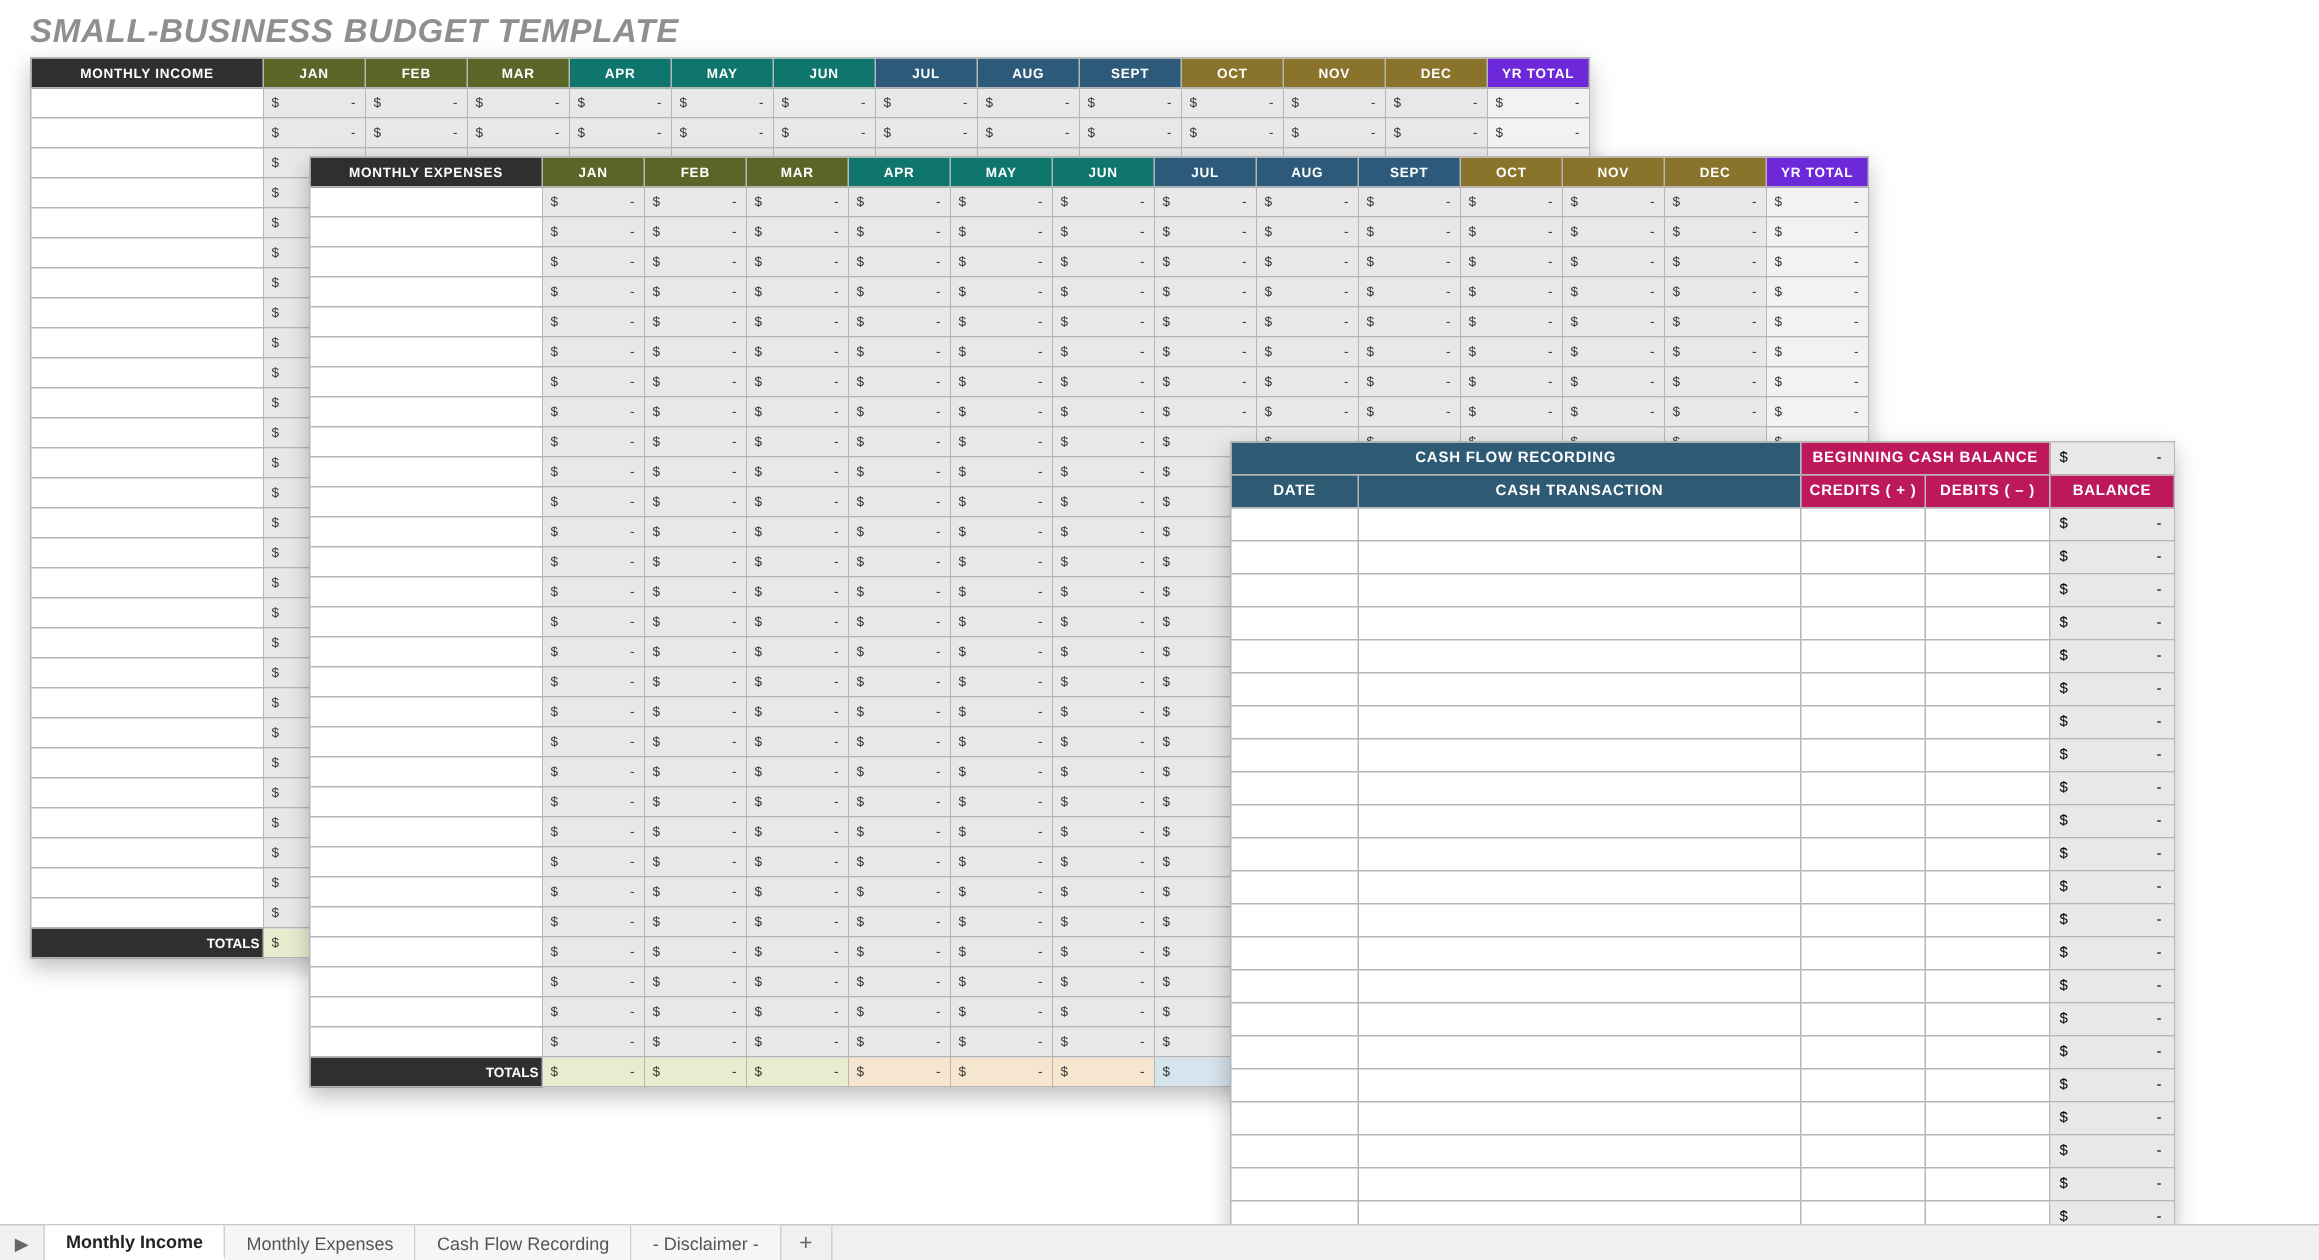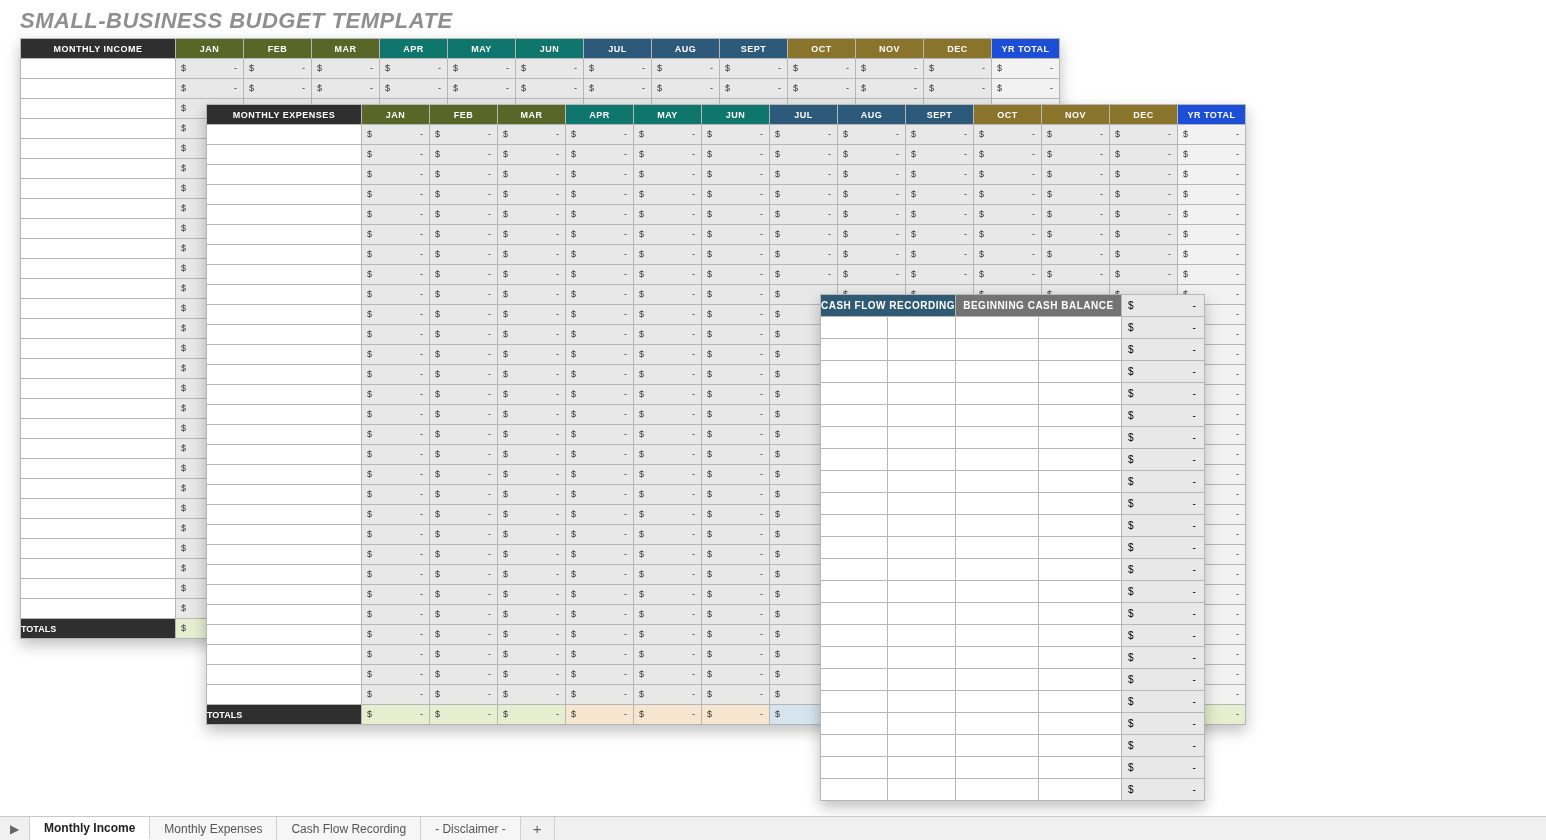--- a/index.html
+++ b/index.html
@@ -37,41 +37,41 @@
     color: #ffffff;
     font-weight: 700;
     letter-spacing: 0.5px;
     vertical-align: middle;
   }
   .hdr-dark { background: #2f2f2f; }
   .hdr-olive { background: #5a6628; }
   .hdr-brown { background: #0f766e; }
   .hdr-steel { background: #2d5a7a; }
   .hdr-gold { background: #8a732a; margin-left: 12px; }
-  .hdr-total { background: #1d4ed8; }
+  .hdr-total { background: #6d28d9; }
   td.cell {
     height: 20px;
     background: #e8e8e8;
     position: relative;
     width: 68px;
     padding: 0 6px;
   }
   td.cell.wide { width: 155px; background: #ffffff; }
   td.cell .d { position: absolute; left: 5px; top: 4px; font-size: 9px; color: #333; }
   td.cell .v { position: absolute; right: 6px; top: 4px; font-size: 9px; color: #333; }
   td.total-cell { background: #f2f2f2; }
   .totals-row td { background: #e7eed0; }
   .totals-row td.or { background: #f7e6cf; }
   .totals-row td.bl { background: #d6e4ee; }
   .totals-row td.go { background: #eee7cc; }
-  .totals-row td.lbl { background: #2f2f2f; color: #fff; font-weight: 700; padding-right: 20px; }
+  .totals-row td.lbl { background: #2f2f2f; color: #fff; font-weight: 700; text-align: right; padding-right: 2px; }
   
   #cf th { font-size: 10px; }
   .cf-main { background: #2f5a73; }
-  .cf-sub { background: #737373; }
+  .cf-sub { background: #be185d; }
   #cf td.row { height: 22px; background: #e8e8e8; }
   #cf td.white { background: #ffffff; }
   #cf td.bal { background: #e8e8e8; text-align: left; position: relative; }
   #cf td.bal .d { position: absolute; left: 6px; top: 5px; font-size: 10px; }
   #cf td.bal .v { position: absolute; right: 8px; top: 5px; font-size: 10px; }
   #cf td.narrow { width: 83px; }
   
   .tabstrip {
     position: absolute;
     bottom: 0; left: 0; right: 0;
@@ -3414,20 +3414,27 @@
       <tbody>
         <tr>
           <th class="cf-main" colspan="2" style="height:22px;">CASH FLOW RECORDING</th>
           <th class="cf-sub" colspan="2">BEGINNING CASH BALANCE</th>
           <td class="bal narrow" style="background:#e8e8e8;">
             <span class="d">$</span>
             <span class="v">-</span>
           </td>
         </tr>
         <tr>
+          <th class="cf-main" style="width:85px;height:22px;">DATE</th>
+          <th class="cf-main" style="width:295px;">CASH TRANSACTION</th>
+          <th class="cf-sub narrow">CREDITS ( + )</th>
+          <th class="cf-sub narrow">DEBITS ( – )</th>
+          <th class="cf-sub narrow">BALANCE</th>
+        </tr>
+        <tr>
           <td class="row white"></td>
           <td class="row white"></td>
           <td class="row white narrow"></td>
           <td class="row white narrow"></td>
           <td class="bal narrow">
             <span class="d">$</span>
             <span class="v">-</span>
           </td>
         </tr>
         <tr>

